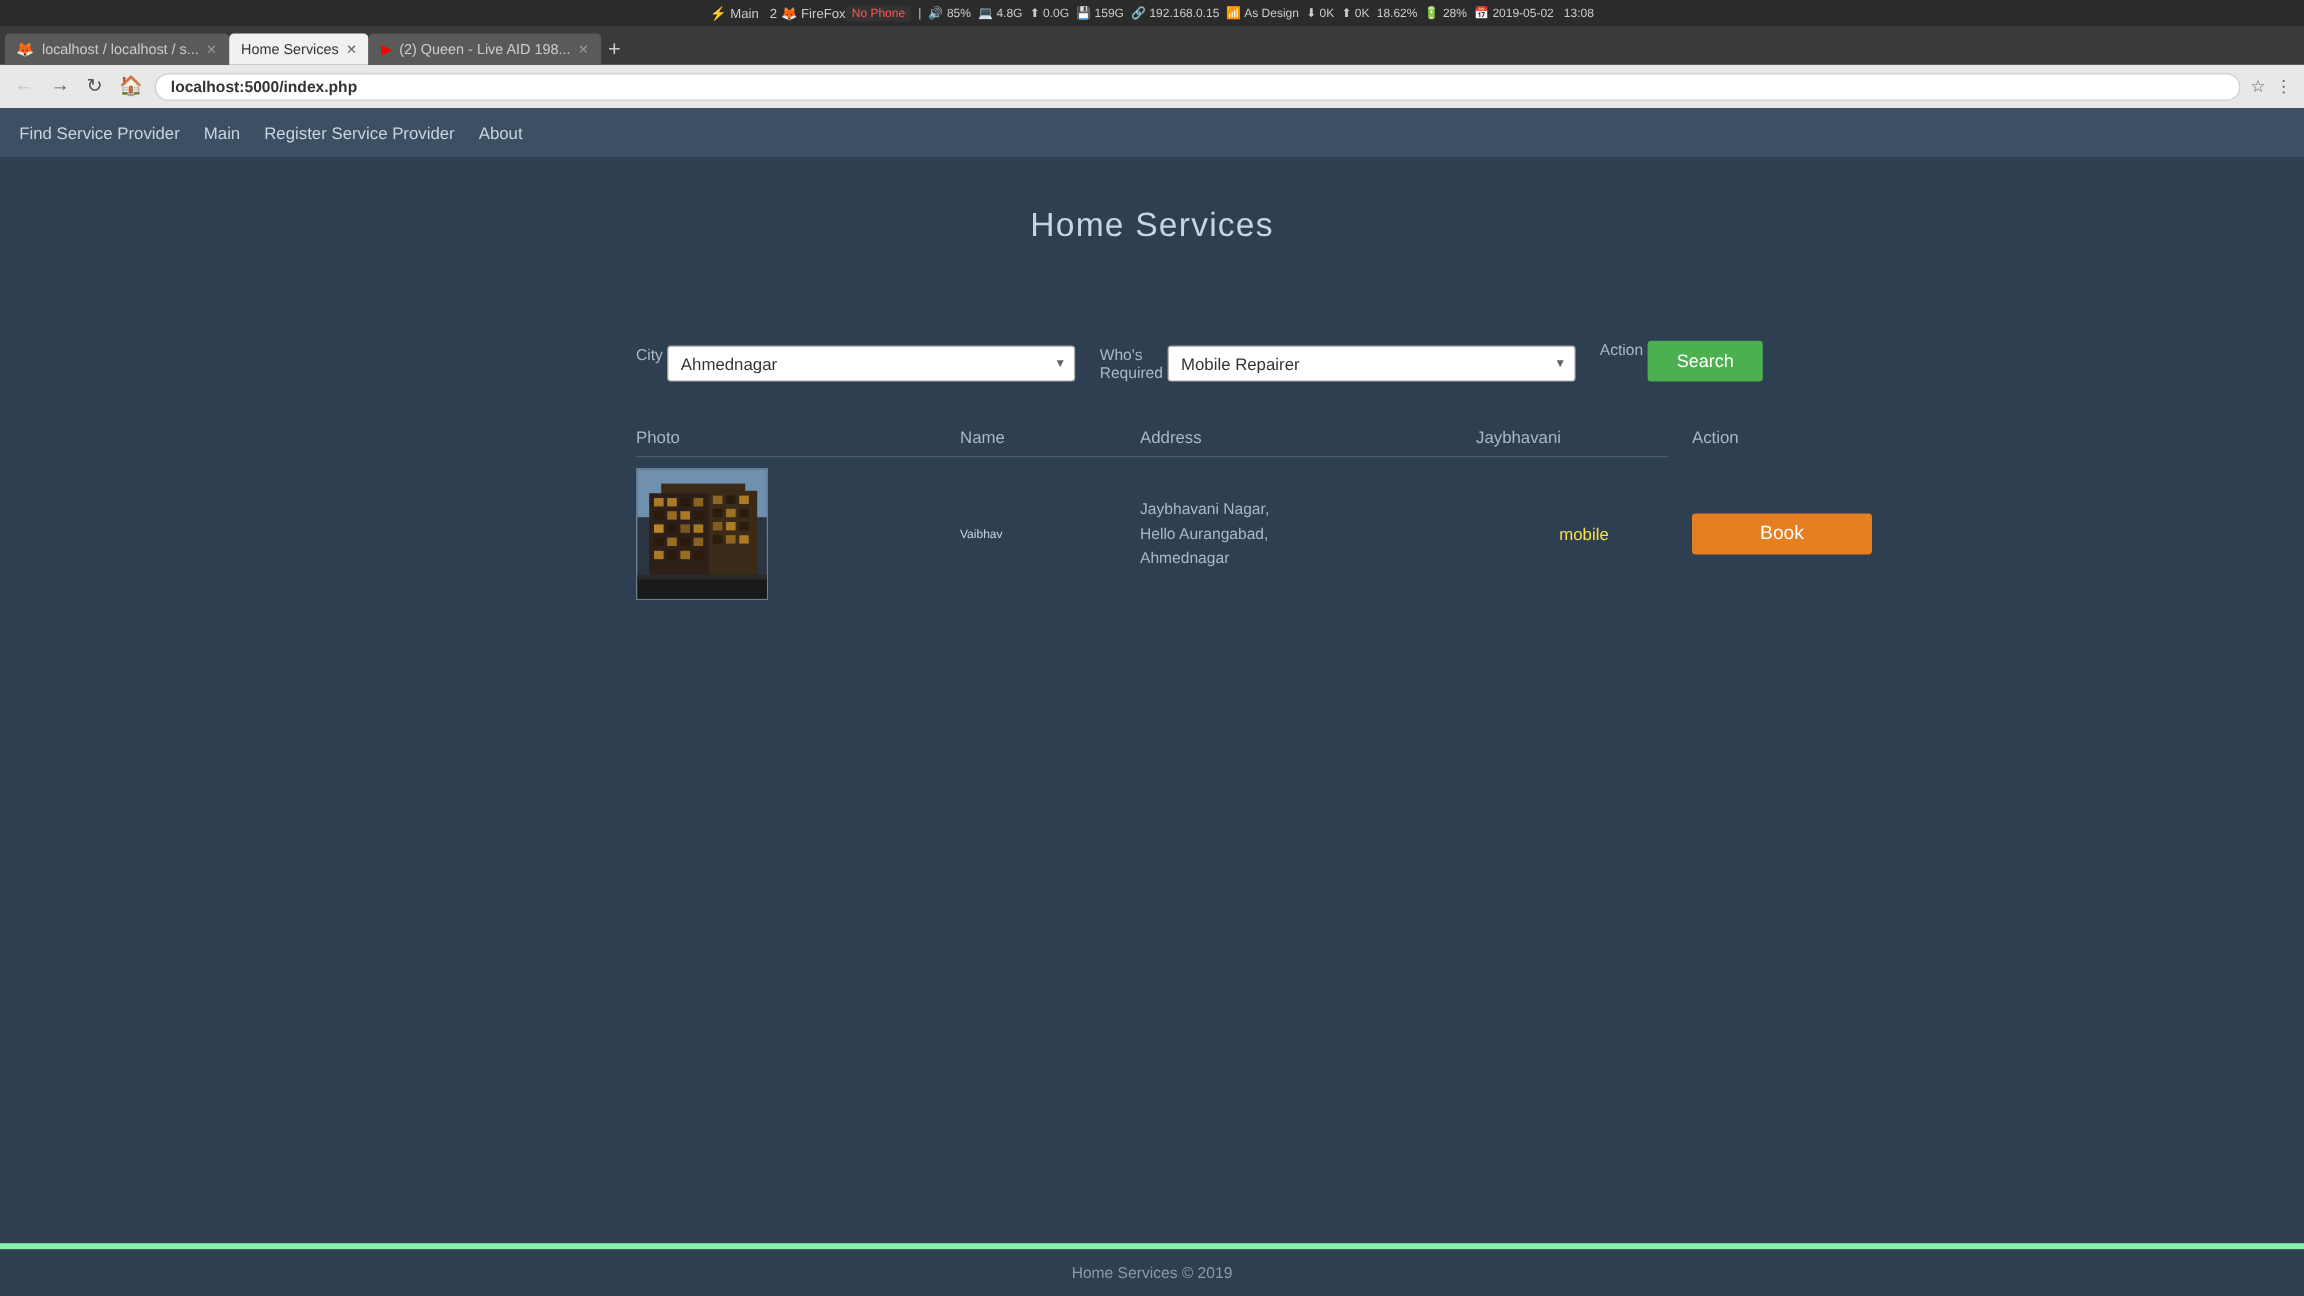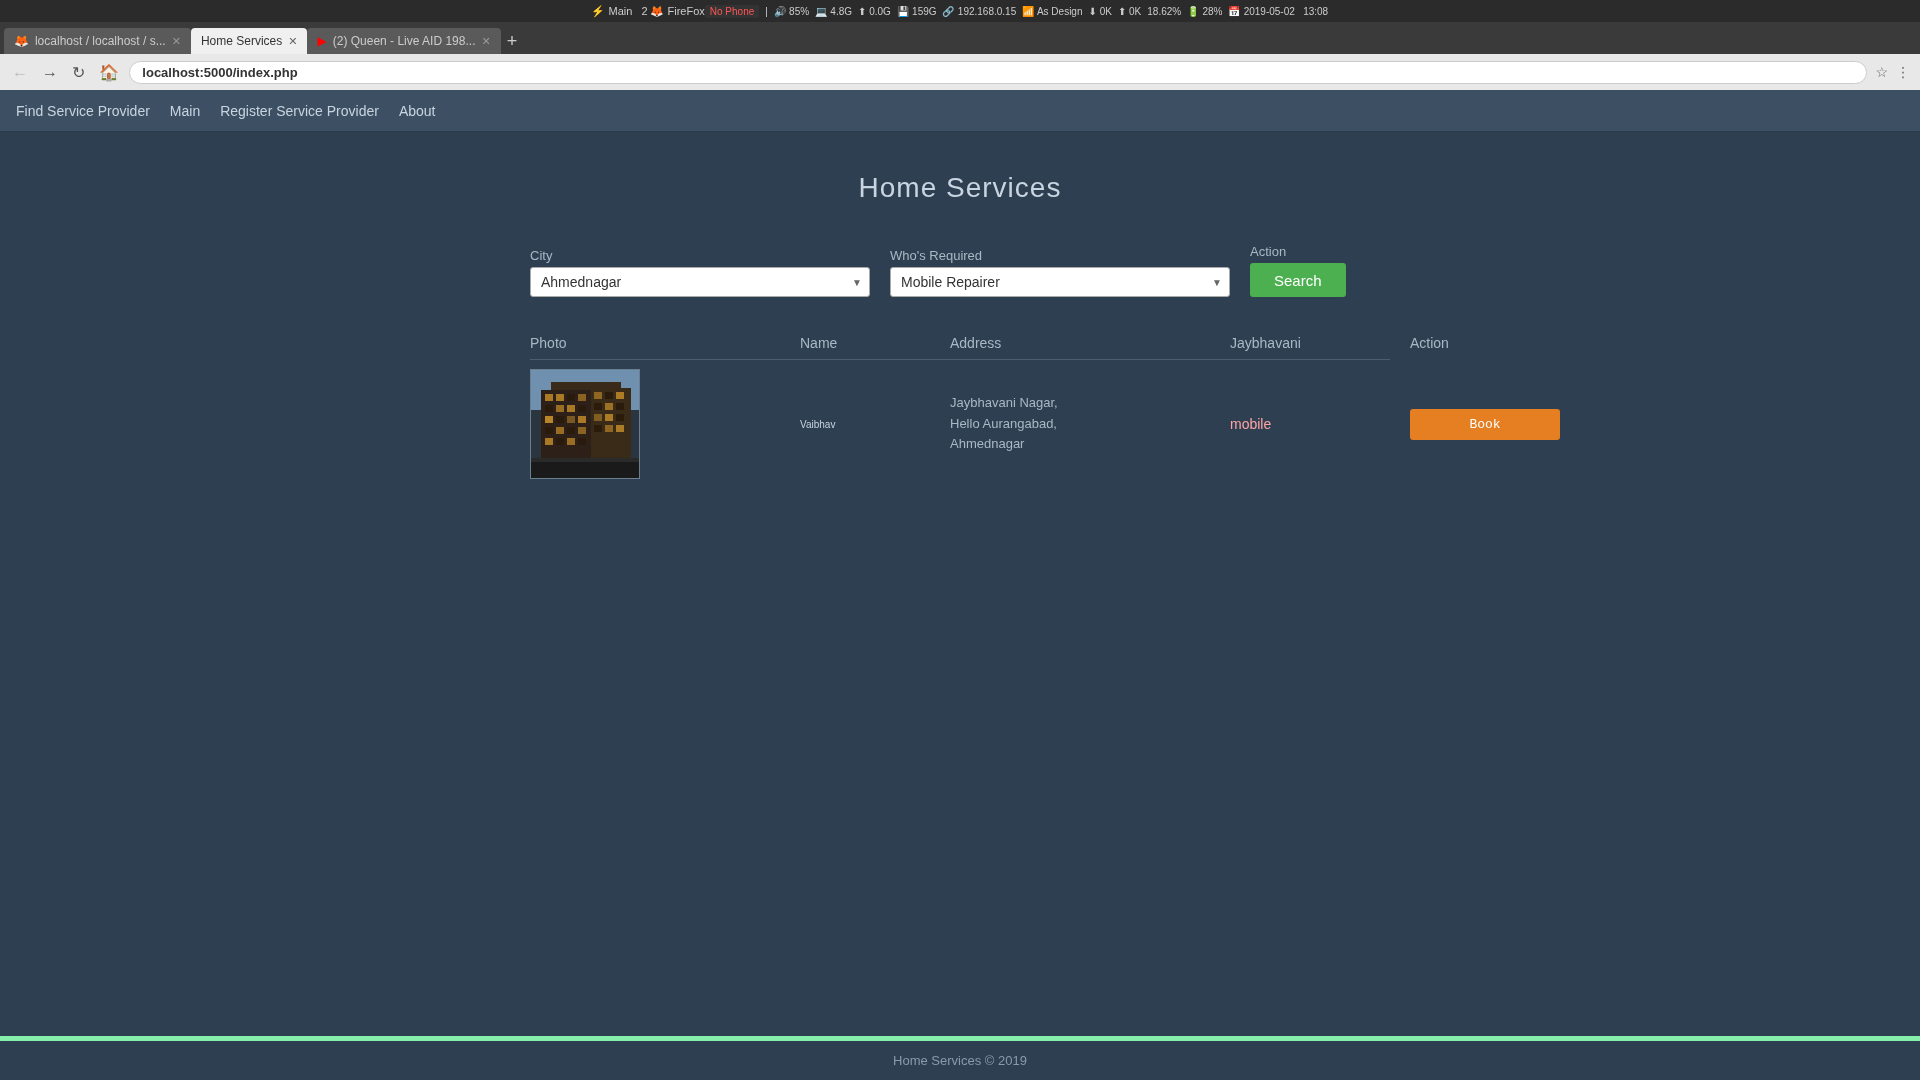--- a/index.html
+++ b/index.html
@@ -139,22 +139,23 @@
     }
 
     .form-row {
       display: flex;
       gap: 20px;
       align-items: flex-end;
       margin-bottom: 30px;
     }
     .form-group {
       display: flex;
-      flex-direction: column;
+      flex-direction: row;
       gap: 4px;
+      margin-top: 40px;
     }
     .form-group label {
       font-size: 13px;
       color: #aab8c5;
     }
     .form-group select {
       background: white;
       border: 1px solid #aaa;
       color: #333;
       font-size: 14px;
@@ -230,31 +231,31 @@
       font-size: 10px;
       color: #c8d4e0;
     }
     .row-address {
       font-size: 13px;
       color: #aab8c5;
       line-height: 1.6;
     }
     .row-profession {
       font-size: 14px;
-      color: #fca5a5;
+      color: #fde047;
+      text-align: center;
     }
     .book-btn {
       background: #e67e22;
       color: white;
       border: none;
       padding: 8px 24px;
-      font-size: 13px;
+      font-size: 16px;
       border-radius: 3px;
       cursor: pointer;
-      font-family: Liberation Mono, monospace;
     }
 
     
     .footer {
       background: #2e3f52;
       text-align: center;
       padding: 12px;
       font-size: 13px;
       color: #8a9aaa;
       border-top: 5px solid #86efac;

